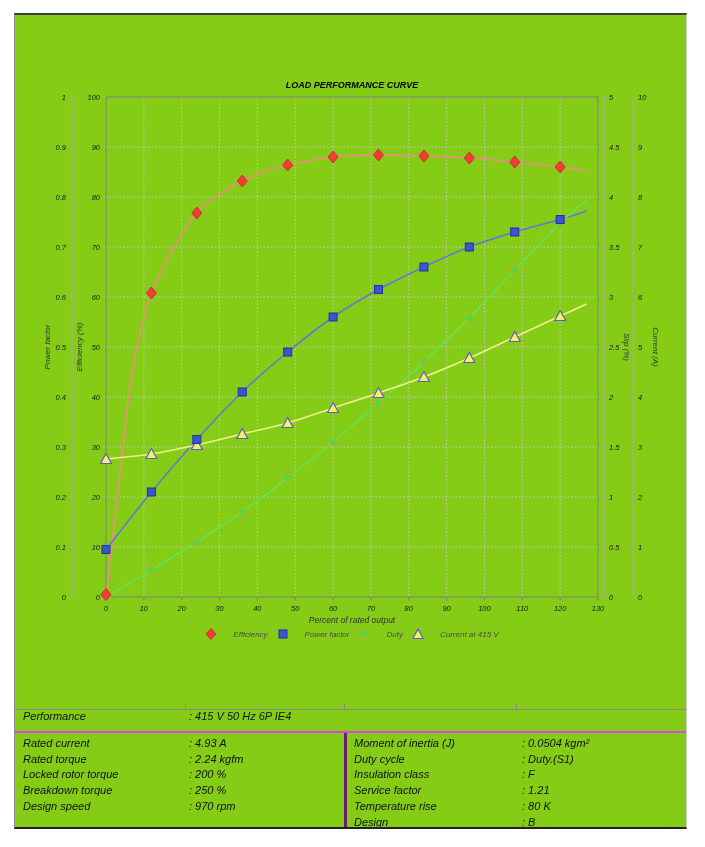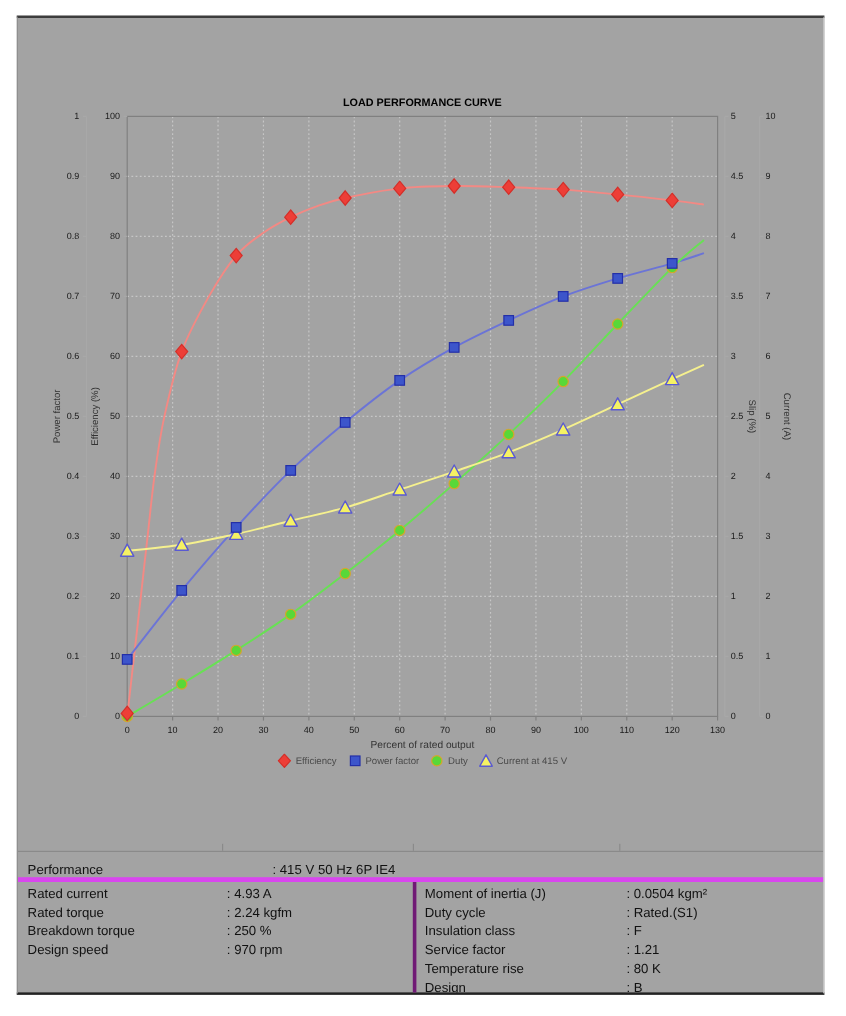--- a/index.html
+++ b/index.html
@@ -1,29 +1,29 @@
 <!DOCTYPE html>
 <html><head>
 <meta charset="utf-8">
 <style>
   html,body{margin:0;padding:0;background:#fff;}
   body{width:705px;height:847px;position:relative;font-family:"Liberation Sans",sans-serif;}
-  .frame{position:absolute;left:14px;top:13px;width:671px;height:812px;background:#a3a3a3;
+  .frame{position:absolute;left:14px;top:13px;width:671px;height:812px;background:#84cc16;
          border-top:2px solid #3d3d3d;border-bottom:2px solid #222;
-         border-left:1px solid #8f8f8f;border-right:1px solid #c9c9c9;}
+         border-left:1px solid #8f8f8f;border-right:1px solid #c9c9c9;font-style:italic;}
   #chart-svg{position:absolute;left:0;top:0;}
   .legend{position:absolute;left:91px;top:611px;width:492px;height:16px;display:flex;
           justify-content:center;align-items:center;gap:9px;font-size:8px;color:#4a4a4a;white-space:nowrap;}
-  .legend-item{display:flex;align-items:center;gap:3px;}
+  .legend-item{display:flex;align-items:center;gap:16px;}
   .spec-table{position:absolute;left:0;right:0;top:688px;bottom:0;font-size:11px;color:#111;overflow:hidden;}
   .stub-row{display:flex;height:6px;border-bottom:1px solid #8a8a8a;}
   .stub-row .s{border-right:1px solid #8a8a8a;}
   .stub-row .s1{width:170px;} .stub-row .s2{width:158px;} .stub-row .s3{width:171px;}
   .stub-row .s4{flex:1;border-right:none;}
-  .perf-row{display:flex;height:21px;align-items:flex-end;border-bottom:4px solid #d946ef;gap:38px;}
+  .perf-row{display:flex;height:21px;align-items:flex-start;border-bottom:2px solid #d946ef;}
   .perf-row .plabel{box-sizing:border-box;width:174px;padding-left:8px;}
   .main-block{display:flex;}
   .half{padding-top:2px;}
   .half.left{width:329px;border-right:3px solid #701a75;}
   .half.right{flex:1;}
   .spec-row{display:flex;height:15.8px;align-items:center;}
   .half.left  .lbl{box-sizing:border-box;width:174px;padding-left:8px;}
   .half.right .lbl{box-sizing:border-box;width:175px;padding-left:7px;}
   .val{flex:1;}
 </style>
@@ -292,36 +292,40 @@
       <div class="half left" id="rows-left">
           <div class="spec-row">
             <div class="lbl">Rated current</div>
             <div class="val">: 4.93 A</div>
           </div>
           <div class="spec-row">
             <div class="lbl">Rated torque</div>
             <div class="val">: 2.24 kgfm</div>
           </div>
           <div class="spec-row">
+            <div class="lbl">Locked rotor torque</div>
+            <div class="val">: 200 %</div>
+          </div>
+          <div class="spec-row">
             <div class="lbl">Breakdown torque</div>
             <div class="val">: 250 %</div>
           </div>
           <div class="spec-row">
             <div class="lbl">Design speed</div>
             <div class="val">: 970 rpm</div>
           </div>
         </div>
       <div class="half right" id="rows-right">
           <div class="spec-row">
             <div class="lbl">Moment of inertia (J)</div>
             <div class="val">: 0.0504 kgm²</div>
           </div>
           <div class="spec-row">
             <div class="lbl">Duty cycle</div>
-            <div class="val">: Rated.(S1)</div>
+            <div class="val">: Duty.(S1)</div>
           </div>
           <div class="spec-row">
             <div class="lbl">Insulation class</div>
             <div class="val">: F</div>
           </div>
           <div class="spec-row">
             <div class="lbl">Service factor</div>
             <div class="val">: 1.21</div>
           </div>
           <div class="spec-row">

